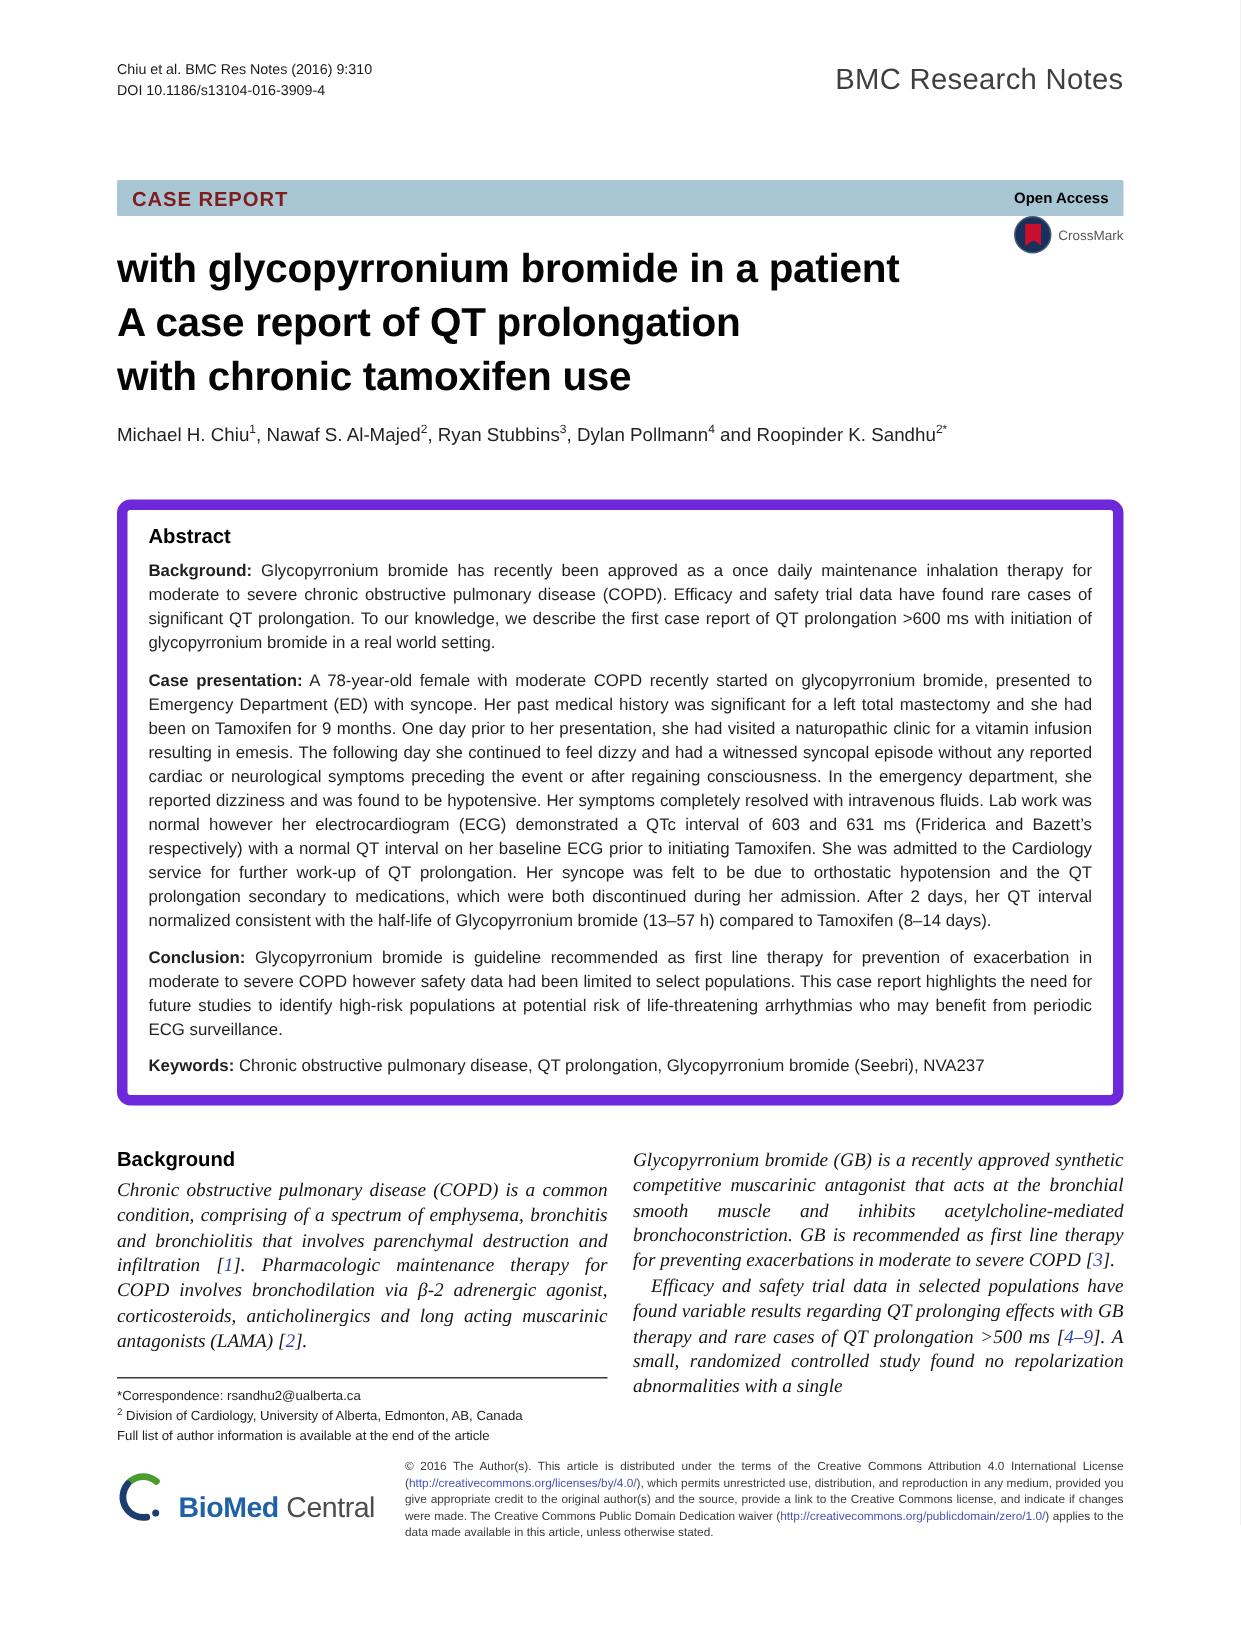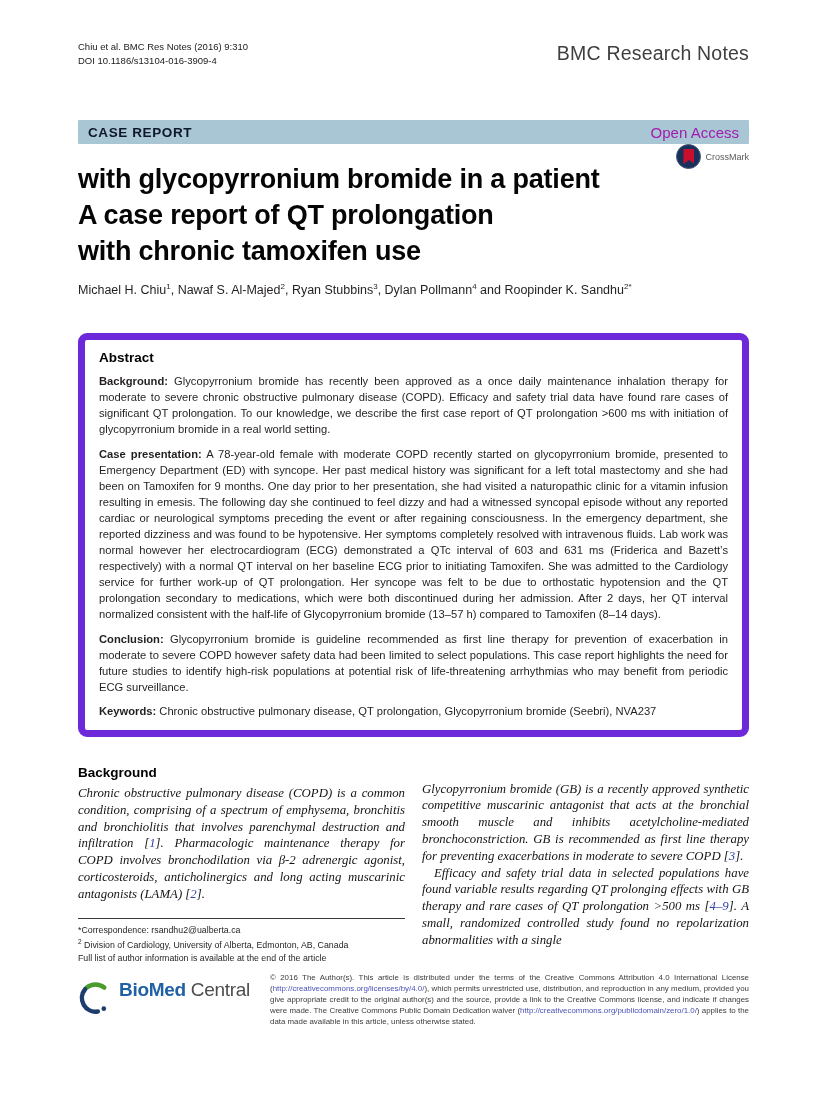--- a/index.html
+++ b/index.html
@@ -21,22 +21,22 @@
   .citation .it { }
   .journal-name { font-size: 19.5px; color: #3e3f41; letter-spacing: 0.2px; margin-top: 2px; }
 
   
   .banner {
     margin-top: 53px; height: 24px;
     background: #a9c6d5;
     display: flex; align-items: center; justify-content: space-between;
     padding: 0 10px; border-radius: 1px;
   }
-  .banner .type { font-size: 13.5px; font-weight: bold; color: #0f172a; letter-spacing: 0.6px; }
-  .banner .access { font-size: 15px; font-weight: normal; color: #a21caf; }
+  .banner .type { font-size: 13.5px; font-weight: bold; color: #7f1d1d; letter-spacing: 0.6px; }
+  .banner .access { font-size: 10px; font-weight: bold; color: #000000; }
 
   
   .crossmark { position: absolute; top: 144px; right: 0; display: flex; align-items: center; gap: 4px; cursor: pointer; }
   .cm-circle {
     width: 25px; height: 25px; border-radius: 50%;
     background: #18305a; border: 1.5px solid #4a5a78;
     display: flex; align-items: center; justify-content: center;
   }
   .cm-book {
     width: 11px; height: 15px; background: #c8102e;
@@ -54,38 +54,38 @@
     margin-top: 36px;
     border: 7px solid #6d28d9; border-radius: 9px;
     padding: 10px 14px 11px 14px;
   }
   .abstract-box h2 { font-size: 13.5px; font-weight: bold; color: #000; margin-bottom: 8px; }
   .abs-par { font-size: 11.2px; line-height: 16.1px; text-align: justify; margin-bottom: 8px; color: #231f20; }
   .abs-par:last-child { margin-bottom: 0; }
   .abs-par b { font-weight: bold; }
 
   
-  .columns { display: flex; gap: 17px; margin-top: 28px; align-items: center; }
+  .columns { display: flex; gap: 17px; margin-top: 28px; }
   .col { width: 327px; }
   .col h3 { font-family: "Liberation Sans", sans-serif; font-size: 13.5px; font-weight: bold; color: #000; margin-bottom: 5px; }
   .body-par {
     font-family: "Liberation Serif", serif;
     font-size: 12.8px; line-height: 16.8px;
     text-align: justify; color: #141414; font-style: italic;
   }
   .body-par.indent { text-indent: 12px; }
   .ref-link { color: #3644a8; text-decoration: none; cursor: pointer; }
 
   
   .footnote { margin-top: 15px; border-top: 1px solid #3a3a3a; padding-top: 5px; font-size: 8.8px; line-height: 12.6px; color: #1f1f1f; }
   .footnote sup { font-size: 6.5px; }
 
   
   .footer { position: absolute; top: 973px; left: 0; right: 0; display: flex; gap: 20px; align-items: flex-start; }
-  .bmc-logo { width: 172px; display: flex; align-items: flex-start; gap: 6px; padding-top: 6px; }
+  .bmc-logo { width: 172px; display: flex; align-items: flex-end; gap: 6px; padding-top: 6px; }
   .bmc-text { font-size: 19px; letter-spacing: -0.3px; white-space: nowrap; }
   .bmc-text .biomed { color: #2061a6; font-weight: bold; }
   .bmc-text .central { color: #4d4d4f; }
   .license { flex: 1; font-size: 7.9px; line-height: 10.9px; color: #3b3b3b; text-align: justify; }
   .url-link { color: #4a52b5; text-decoration: none; cursor: pointer; }
 </style>
 </head>
 <body>
 
 <div class="page">

